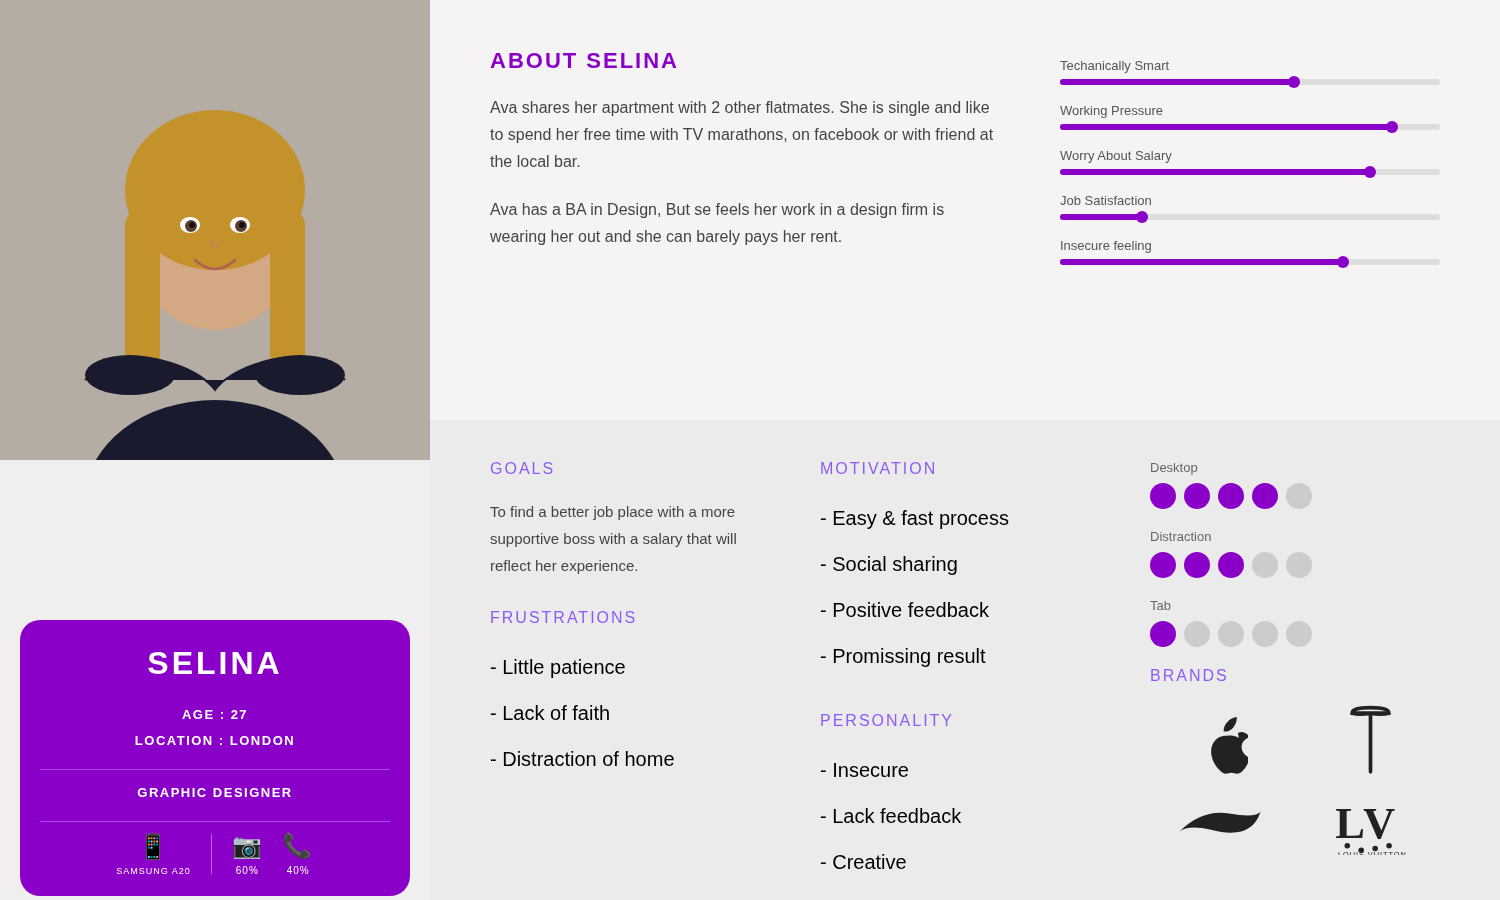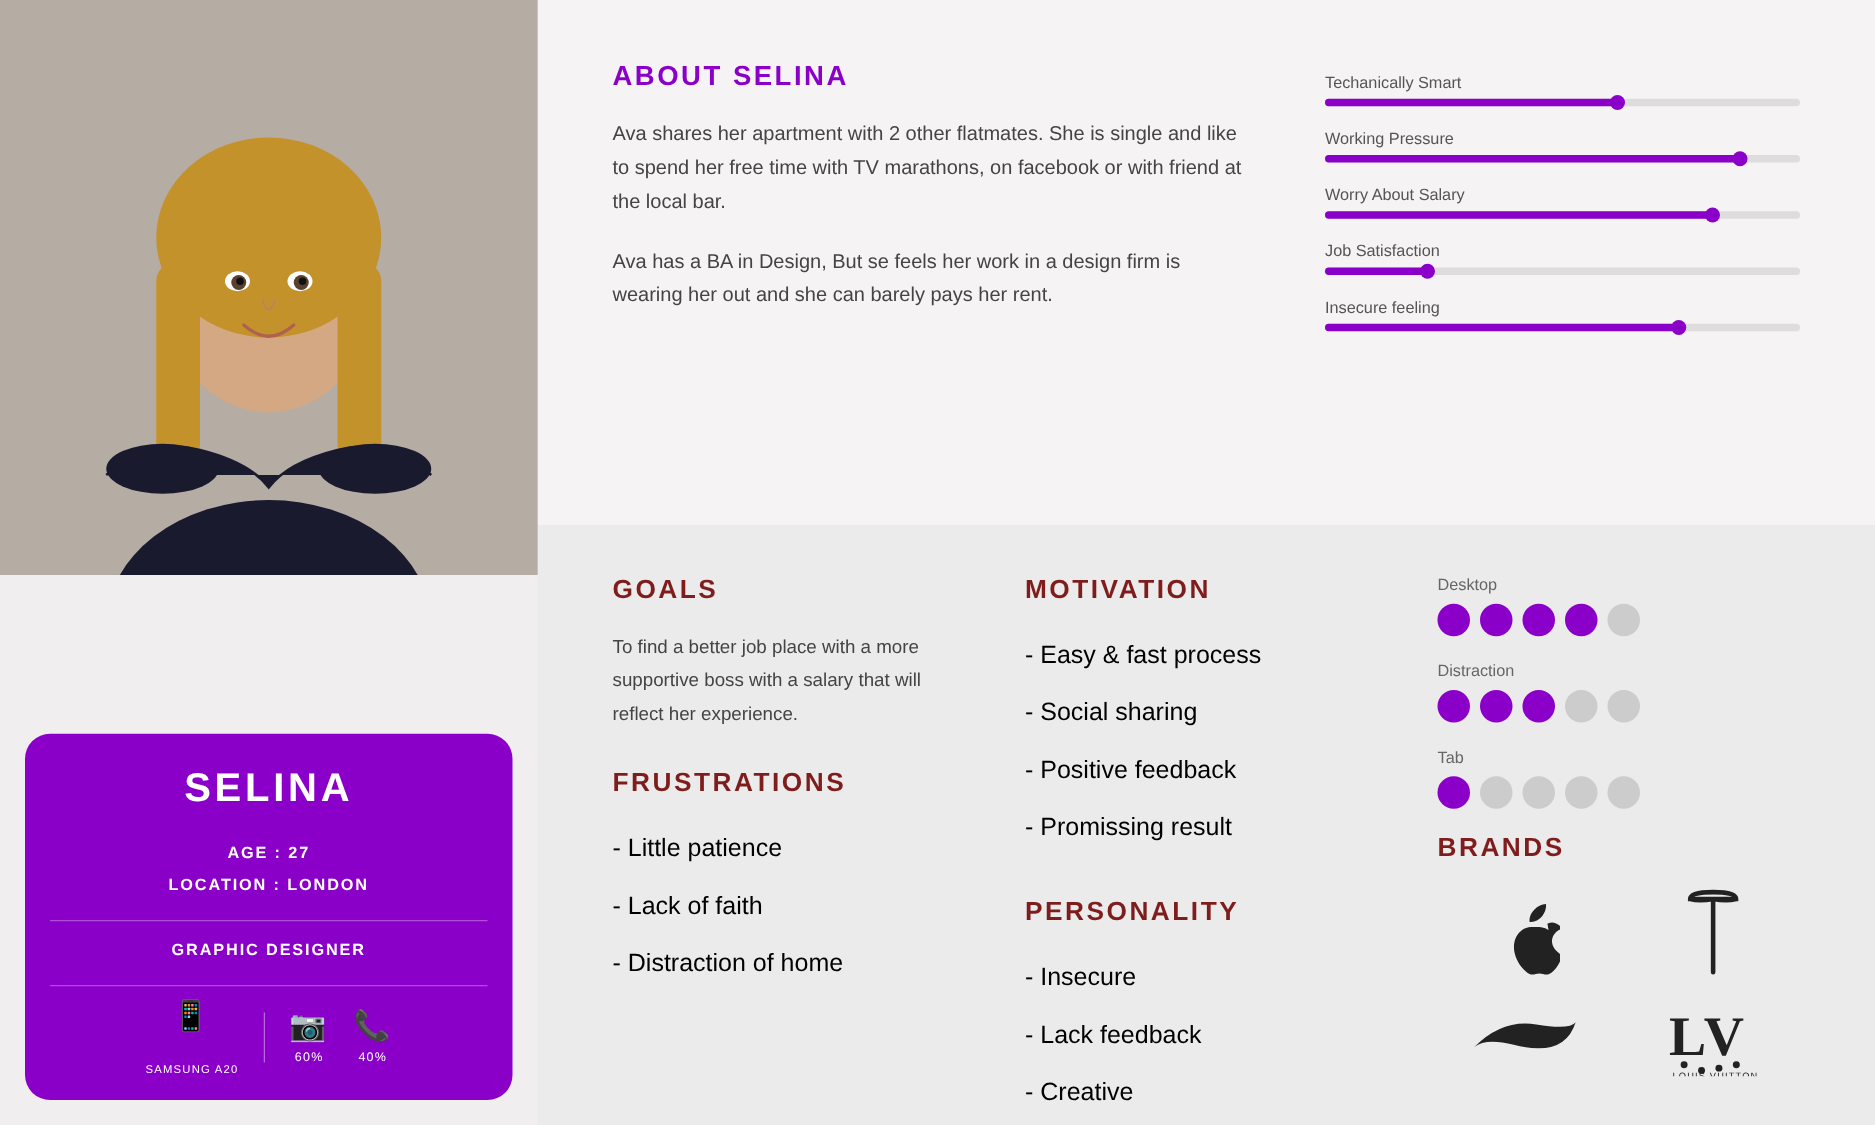--- a/index.html
+++ b/index.html
@@ -25,21 +25,21 @@
       background: #b0a8a0;
       overflow: hidden;
       position: relative;
     }
 
     .profile-card {
       background: #8b00c9;
       width: 390px;
       border-radius: 20px;
       position: absolute;
-      bottom: 20px;
+      bottom: 4px;
       left: 20px;
       padding: 25px 20px 20px;
       color: white;
       text-align: center;
     }
     .profile-name {
       font-size: 32px;
       font-weight: bold;
       letter-spacing: 3px;
       margin-bottom: 20px;
@@ -155,23 +155,23 @@
       background: #ebebeb;
       flex: 1;
       display: grid;
       grid-template-columns: 1fr 1fr 1fr;
       padding: 40px 60px;
       gap: 40px;
     }
 
     .bottom-col {}
     .col-title {
-      color: #7f1d1d;
-      font-size: 21px;
-      font-weight: bold;
+      color: #8b5cf6;
+      font-size: 16px;
+      font-weight: normal;
       letter-spacing: 2px;
       margin-bottom: 20px;
     }
     .col-body {
       color: #000000;
       font-size: 20px;
       line-height: 2;
     }
     .col-body p {
       margin-bottom: 6px;
@@ -265,21 +265,21 @@
       <div>LOCATION : LONDON</div>
     </div>
     <hr class="profile-divider">
     <div class="profile-info">
       <div>GRAPHIC DESIGNER</div>
     </div>
     <hr class="profile-divider">
     <div class="profile-icons">
       <div class="profile-icon-item">
         <div class="icon-symbol">📱</div>
-        <div style="font-size:9px;letter-spacing:1px;margin-top:17px;">SAMSUNG A20</div>
+        <div style="font-size:9px;letter-spacing:1px;">SAMSUNG A20</div>
       </div>
       <div class="vertical-divider"></div>
       <div class="profile-icon-item">
         <div class="icon-symbol">📷</div>
         <div>60%</div>
       </div>
       <div class="profile-icon-item">
         <div class="icon-symbol">📞</div>
         <div>40%</div>
       </div>

